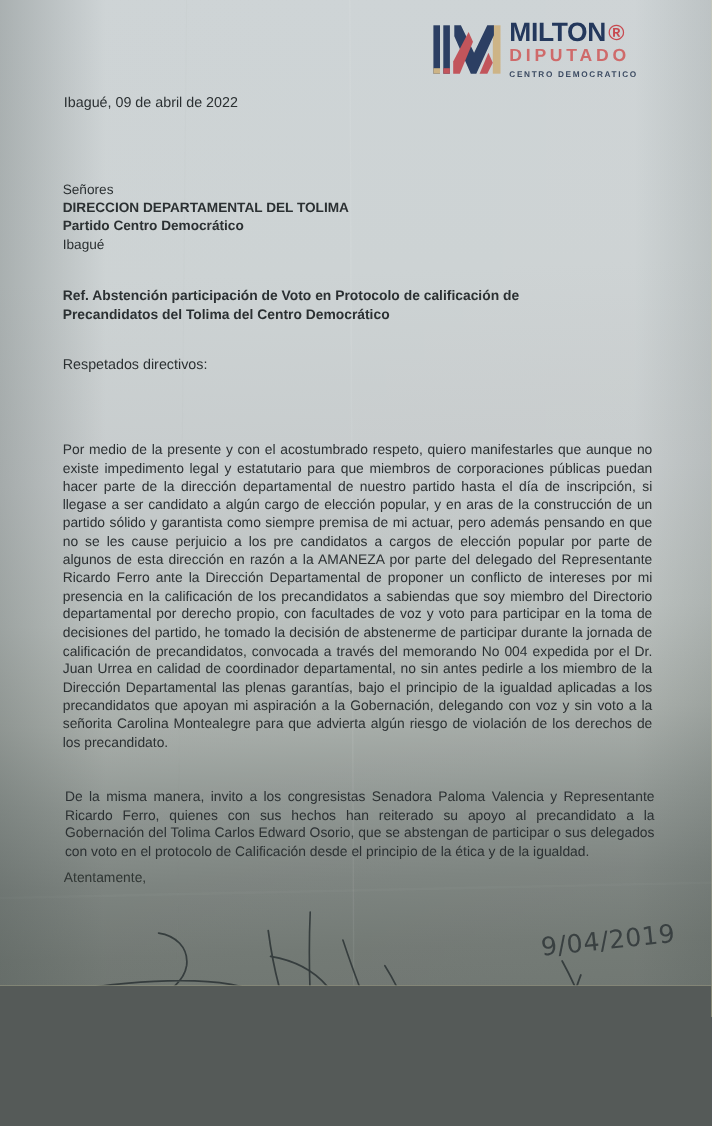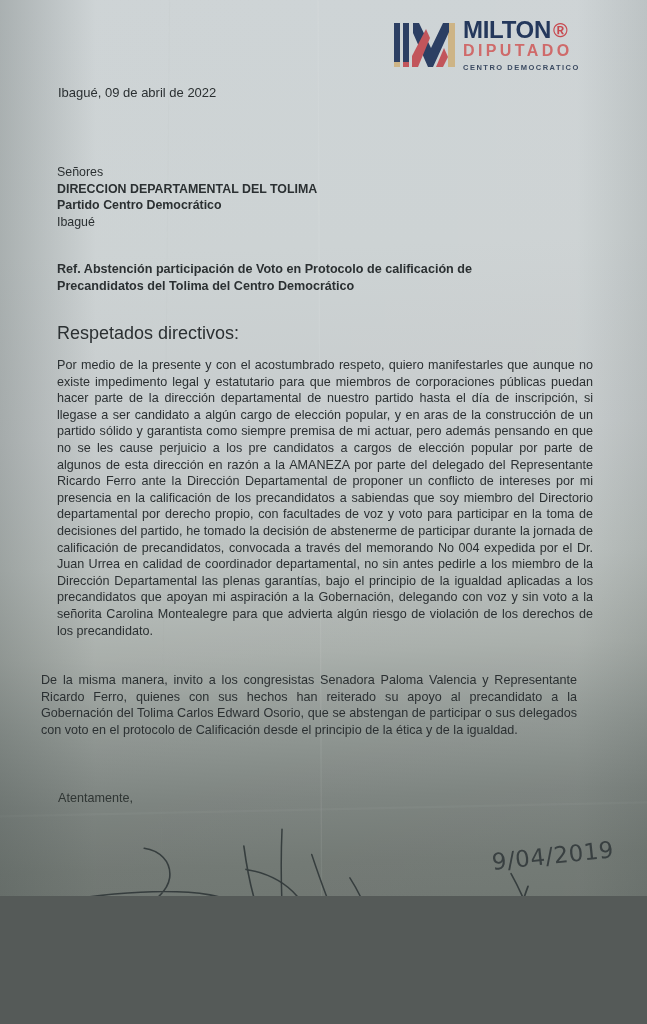--- a/index.html
+++ b/index.html
@@ -140,31 +140,32 @@
     top: 261px;
     width: 488px;
     font-weight: bold;
     line-height: 17px;
     font-size: 12.6px;
   }
 
   .salutation {
     left: 57px;
     top: 324px;
-    font-size: 18px;
+    font-size: 13px;
   }
 
   .body-para {
     width: 536px;
     text-align: justify;
     line-height: 16.6px;
     font-size: 12.6px;
+    margin-top: 44px;
   }
   #para-1 { left: 57px; top: 357px; }
-  #para-2 { left: 41px; top: 672px; }
+  #para-2 { left: 59px; top: 672px; }
 
   .closing {
     left: 46px;
     top: 792px;
     font-size: 12.6px;
     color: #2f3533;
     margin-left: 12px;
   }
   .signer-name {
     left: 45px;

